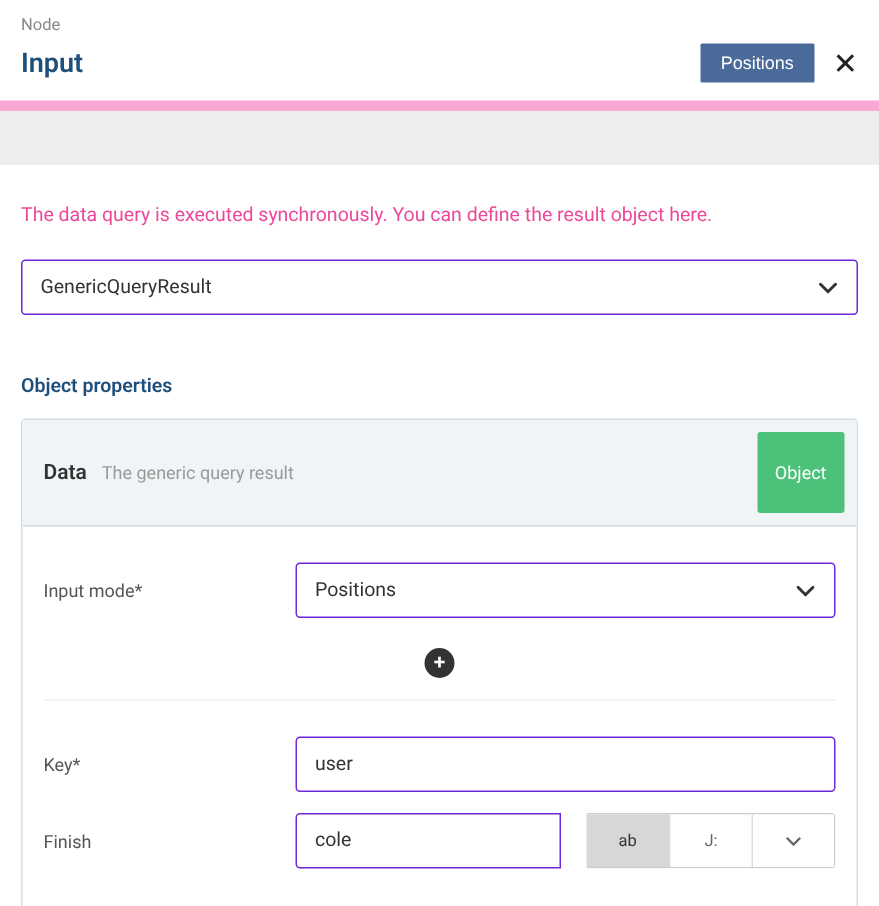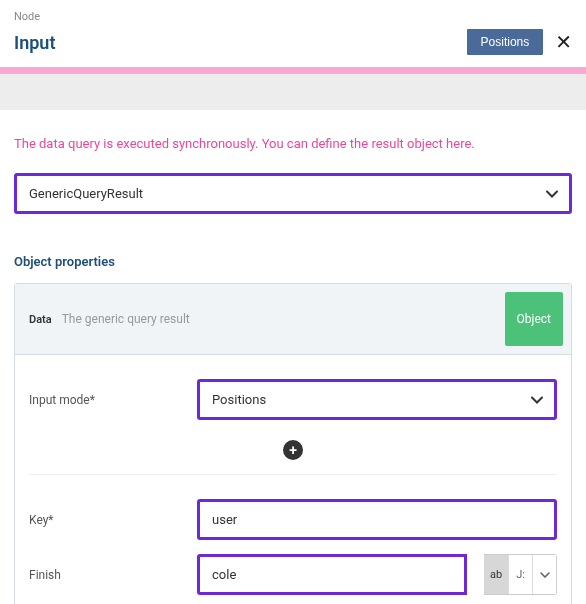--- a/index.html
+++ b/index.html
@@ -62,21 +62,21 @@
       font-size: 13px;
       color: #ec4899;
       margin-bottom: 22px;
     }
     .select-wrapper {
       position: relative;
       margin-bottom: 40px;
     }
     .select-input, .form-input, .form-select {
       width: 100%;
-      border: 3px solid #6d28d9;
+      border: 1px solid #6d28d9;
       border-radius: 3px;
       padding: 10px 12px;
       font-size: 13px;
       color: #333;
       background: #fff;
       font-family: inherit;
     }
     .select-wrapper .chevron, .form-select-wrapper .chevron {
       position: absolute;
       right: 14px;
@@ -102,21 +102,21 @@
       padding: 8px 8px 8px 14px;
       background: #f0f4f7;
       border-bottom: 1px solid #d5dde3;
     }
     .panel-header-left {
       display: flex;
       align-items: baseline;
       gap: 10px;
     }
     .panel-title {
-      font-size: 11px;
+      font-size: 14px;
       font-weight: 600;
       color: #333;
     }
     .panel-subtitle {
       font-size: 12px;
       color: #999;
     }
     .badge-object {
       background: #4bc17a;
       color: #fff;
@@ -176,21 +176,21 @@
       border-bottom-right-radius: 0;
       flex: 1;
     }
     .seg-group {
       display: flex;
       border: 1px solid #ccc;
       border-left: none;
       border-radius: 0 3px 3px 0;
     }
     .seg-btn {
-      width: 24px;
+      width: 55px;
       display: flex;
       align-items: center;
       justify-content: center;
       font-size: 11px;
       color: #666;
       background: #fff;
       cursor: pointer;
       border-left: 1px solid #ddd;
     }
     .seg-btn:first-child { border-left: none; }

